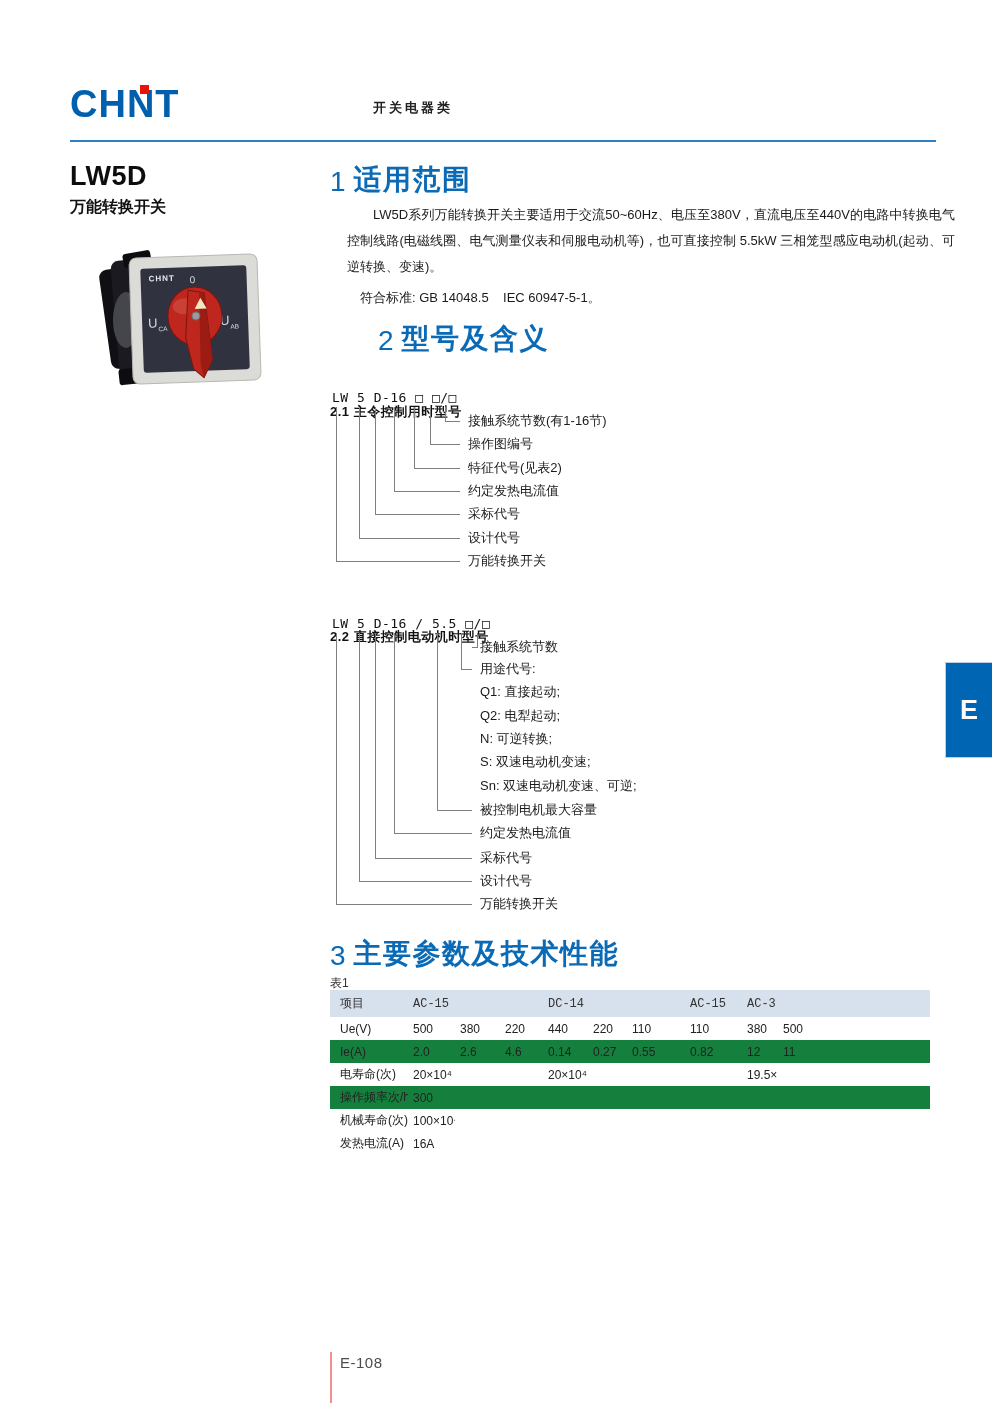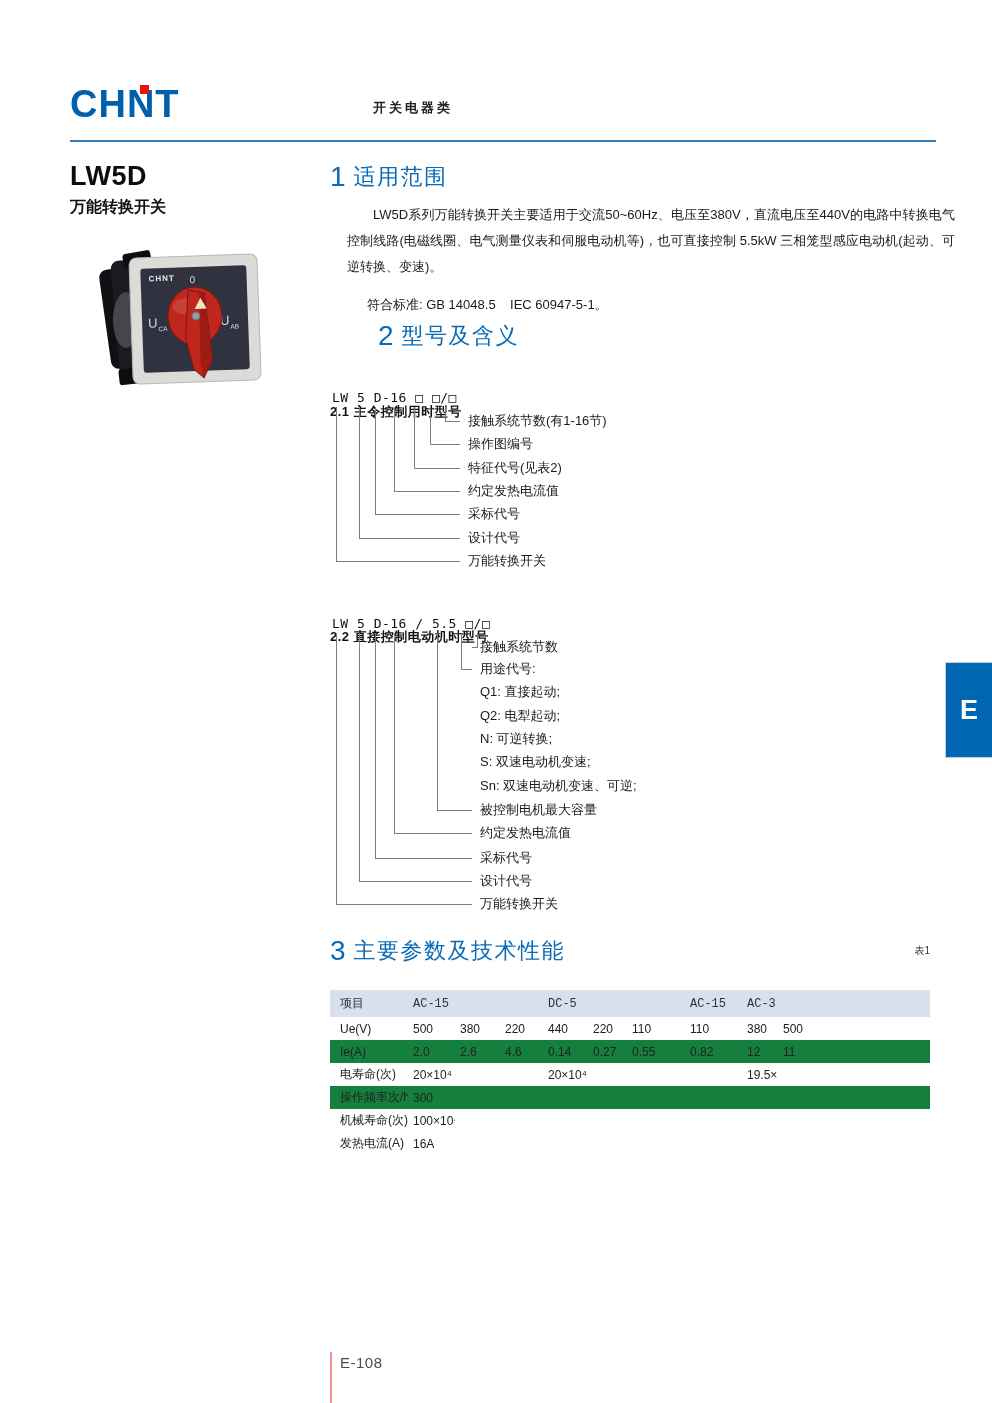--- a/index.html
+++ b/index.html
@@ -14,37 +14,37 @@
   .header-rule{position:absolute;left:70px;top:140px;width:866px;height:2px;background:#2f80c3;}
 
   
   .prod-model{position:absolute;left:70px;top:161px;font-size:27px;font-weight:800;color:#0d0d0d;letter-spacing:.5px;}
   .prod-name{position:absolute;left:70px;top:197px;font-size:16px;font-weight:700;color:#111;}
   .switch-img{position:absolute;left:95px;top:246px;}
 
   
   .sec{position:absolute;left:330px;color:#0a6ab5;white-space:nowrap;}
   .sec .no{font-size:28px;font-weight:500;margin-right:8px;vertical-align:-2px;}
-  .sec .t{font-size:22px;font-weight:400;letter-spacing:1.5px;}
+  .sec .t{font-size:28px;font-weight:700;letter-spacing:1.5px;}
   #sec1{top:161px;} #sec2{top:320px;margin-left:48px;} #sec3{top:935px;}
 
   .para{position:absolute;left:347px;top:202px;width:608px;margin:0;font-size:13px;line-height:26px;color:#1a1a1a;text-align:justify;text-indent:2em;}
-  .para2{position:absolute;left:330px;top:281px;width:608px;margin:11px;font-size:13px;line-height:26px;color:#1a1a1a;text-indent:2em;white-space:pre-wrap;}
+  .para2{position:absolute;left:330px;top:281px;width:608px;margin:4px;font-size:13px;line-height:26px;color:#1a1a1a;text-indent:2em;white-space:pre-wrap;}
 
   .subhead{position:absolute;left:330px;font-size:13px;font-weight:600;color:#111;letter-spacing:.5px;margin-top:32px;}
   #sub21{top:371px;} #sub22{top:596px;}
 
   .diag{position:absolute;left:330px;}
   #diag1{top:388px;} #diag2{top:614px;}
   .diag path{stroke:#7f7f7f;stroke-width:1;fill:none;shape-rendering:crispEdges;}
   .diag text{font-family:"Liberation Sans","DejaVu Sans",sans-serif;font-size:13px;fill:#1a1a1a;}
   .diag text.model{font-family:"DejaVu Sans Mono","Liberation Mono",monospace;font-size:13px;fill:#111;letter-spacing:.5px;}
 
   
-  .tbl-tag{position:absolute;left:330px;top:944px;width:600px;text-align:right;font-size:10px;color:#333;}
+  .tbl-tag{position:absolute;left:330px;top:975px;width:600px;font-size:12px;color:#333;}
   table.params{position:absolute;left:330px;top:990px;width:600px;border-collapse:collapse;table-layout:fixed;}
   table.params th,table.params td{font-size:12px;font-weight:400;text-align:left;padding:0 0 0 5px;height:23px;color:#222;overflow:hidden;white-space:nowrap;}
   table.params th{background:#d7e0ed;height:27px;color:#333;font-family:Liberation Mono, monospace;}
   table.params td:first-child,table.params th:first-child{padding-left:10px;}
   table.params tr.stripe td{background:#15803d;}
 
   
   .side-tab{position:absolute;right:0;top:662px;width:47px;height:96px;background:#0066b3;border:1px solid #bcd0e4;border-right:none;display:flex;align-items:center;justify-content:center;color:#fff;font-size:27px;font-weight:700;box-sizing:border-box;}
 
   
@@ -168,21 +168,21 @@
         <col style="width:57px">
         <col style="width:36px">
         <col style="width:152px">
     </colgroup>
     <tbody>
         <tr>
       <th>项目</th>
       <th>AC-15</th>
       <th></th>
       <th></th>
-      <th>DC-5</th>
+      <th>DC-14</th>
       <th></th>
       <th></th>
       <th>AC-15</th>
       <th>AC-3</th>
       <th></th>
     </tr>
     <tr>
       <td>Ue(V)</td>
       <td>500</td>
       <td>380</td>

